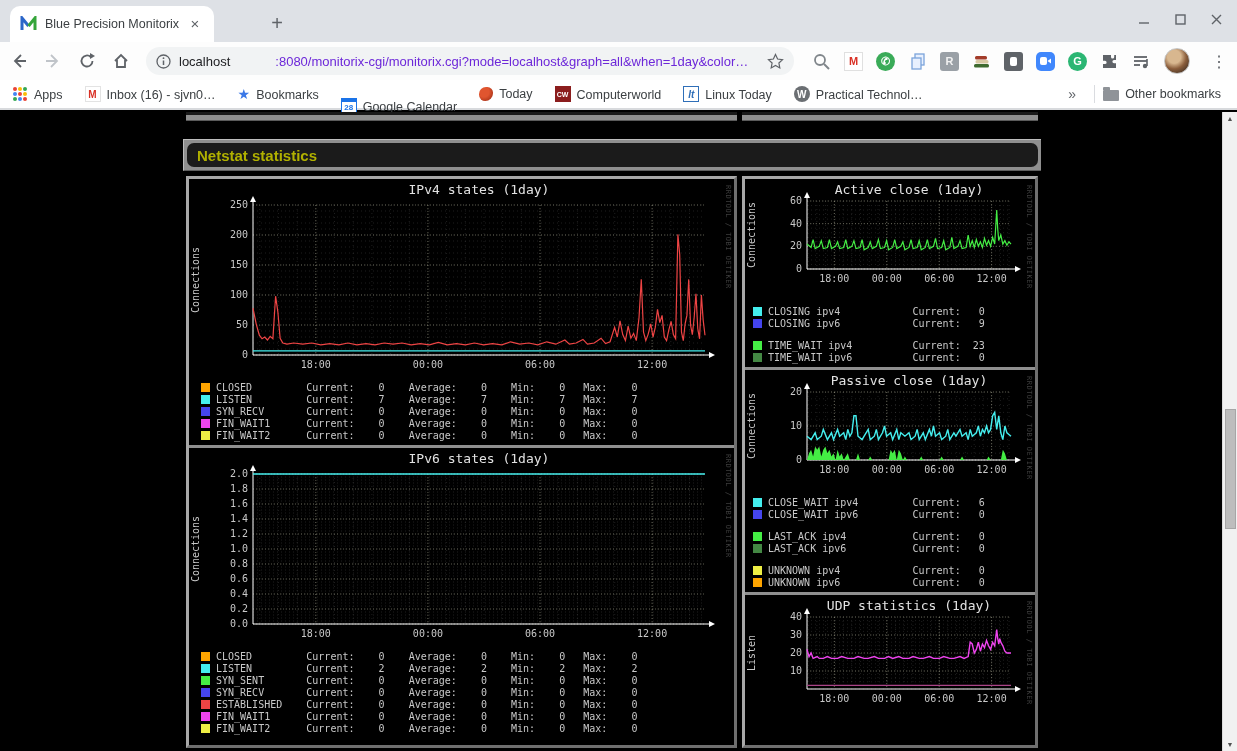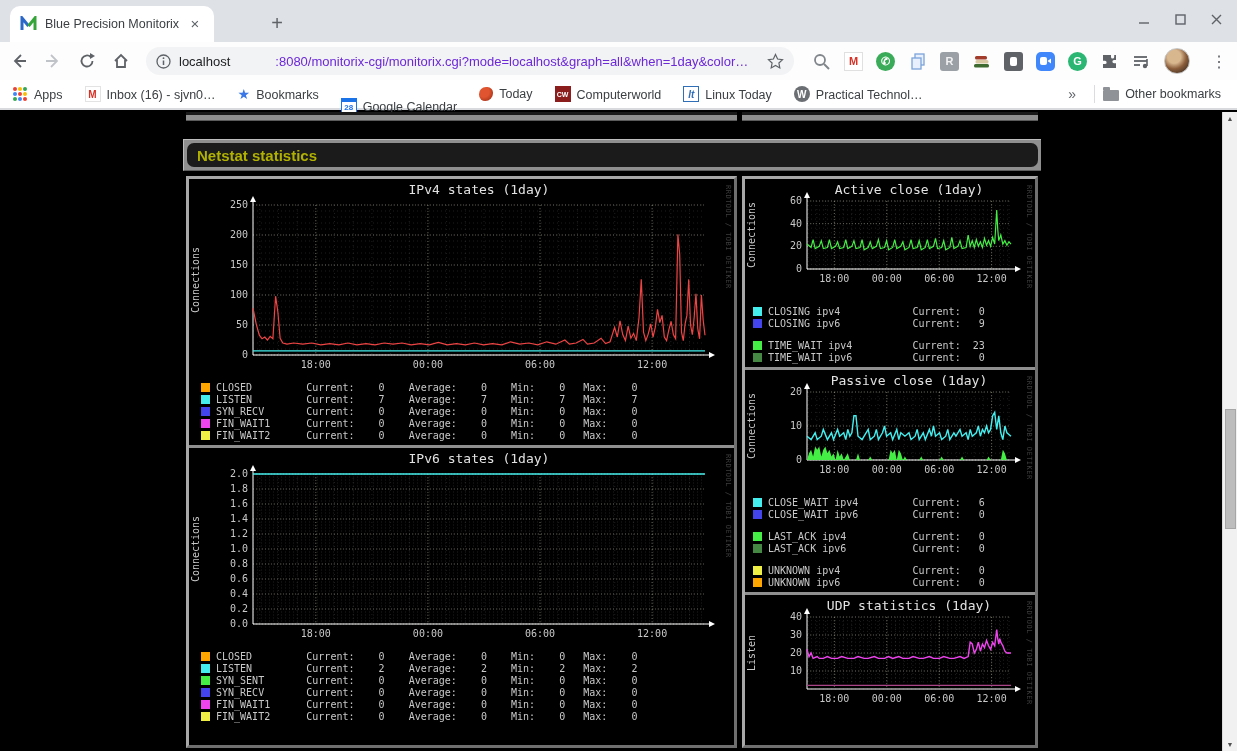--- a/index.html
+++ b/index.html
@@ -502,20 +502,24 @@
             </div>
             <div class="lrow">
               <span class="sw" style="background: rgb(68, 238, 68);"></span>
               <span class="ltxt">SYN_SENT       Current:    0    Average:    0    Min:    0   Max:    0</span>
             </div>
             <div class="lrow">
               <span class="sw" style="background: rgb(68, 68, 238);"></span>
               <span class="ltxt">SYN_RECV       Current:    0    Average:    0    Min:    0   Max:    0</span>
             </div>
             <div class="lrow">
+              <span class="sw" style="background: rgb(238, 68, 68);"></span>
+              <span class="ltxt">ESTABLISHED    Current:    0    Average:    0    Min:    0   Max:    0</span>
+            </div>
+            <div class="lrow">
               <span class="sw" style="background: rgb(238, 68, 238);"></span>
               <span class="ltxt">FIN_WAIT1      Current:    0    Average:    0    Min:    0   Max:    0</span>
             </div>
             <div class="lrow">
               <span class="sw" style="background: rgb(238, 238, 68);"></span>
               <span class="ltxt">FIN_WAIT2      Current:    0    Average:    0    Min:    0   Max:    0</span>
             </div>
           </div>
       </div>
     </div>

